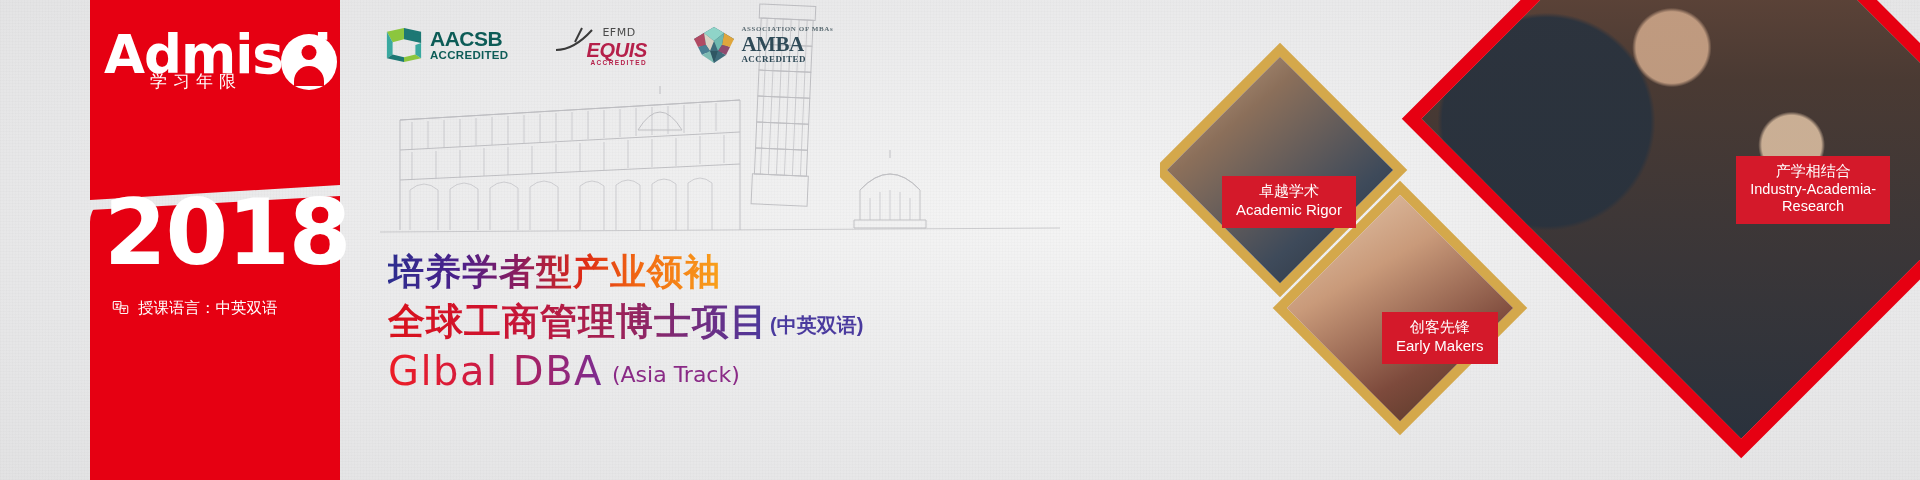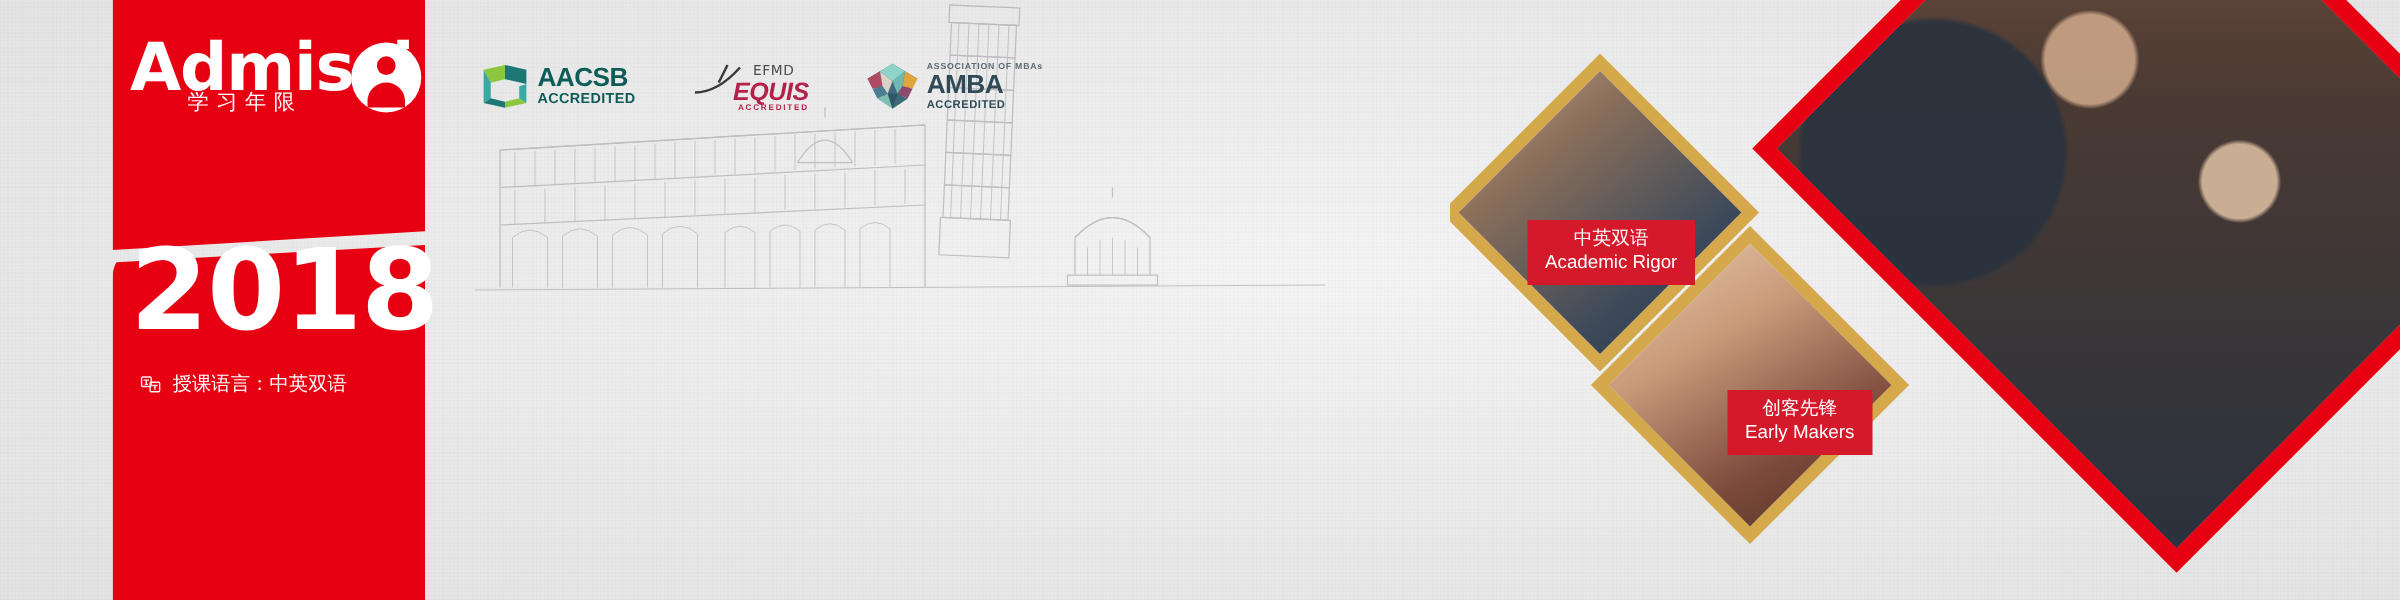--- a/index.html
+++ b/index.html
@@ -82,35 +82,35 @@
     margin-bottom:17px; white-space:nowrap;
   }
   .info-row .ico { width:17px; height:17px; flex:0 0 17px; opacity:.95; }
   .info-row .ico svg { display:block; }
 
   
   .accred {
     position:absolute; left:385px; top:24px;
     display:flex; align-items:center; gap:44px;
   }
-  .logo { display:flex; align-items:center; gap:7px;margin-top:24px; }
+  .logo { display:flex; align-items:center; gap:7px; }
   .aacsb-mark { width:38px; height:38px; position:relative; }
   .aacsb-text { line-height:1; }
   .aacsb-text .t1 { font-size:21px; font-weight:800; color:#0d5c57; letter-spacing:-.5px; }
   .aacsb-text .t2 { font-size:11.5px; font-weight:700; color:#0d5c57; letter-spacing:.3px; margin-top:1px;}
   .equis { position:relative; width:96px; height:42px; }
   .equis .swoosh { position:absolute; left:0; top:2px; }
   .equis .efmd { position:absolute; left:50px; top:2px; font-size:11px; font-weight:400;
                  color:#4a4a4a; letter-spacing:.5px; font-family:"DejaVu Sans",sans-serif;}
   .equis .eq { position:absolute; left:34px; top:15px; font-size:20px; font-weight:800;
                font-style:italic; color:#b5204a; letter-spacing:-.3px;text-align:center; }
   .equis .ac { position:absolute; left:38px; top:35px; font-size:6.5px; font-weight:700;
                color:#b5204a; letter-spacing:1.4px; }
   .amba { position:relative; display:flex; align-items:center; gap:5px; }
-  .amba-text { line-height:1.05; }
+  .amba-text { line-height:1.05;font-family:Liberation Serif, serif; }
   .amba-text .a1 { font-size:7px; font-weight:700; color:#5b6b72; letter-spacing:.6px; }
   .amba-text .a2 { font-size:21px; font-weight:800; color:#2f4a57; letter-spacing:-.5px; }
   .amba-text .a3 { font-size:9px; font-weight:700; color:#2f4a57; letter-spacing:.4px; }
 
   
   .skyline { position:absolute; left:380px; top:0px; width:680px; height:260px;
              opacity:.55; pointer-events:none; }
 
   
   .headline { position:absolute; left:388px; top:252px; width:660px; }
@@ -360,39 +360,55 @@
         <path d="M34 30 L26 26 L22 38 Z" fill="#3e6b7a"></path>
       </svg>
       <div class="amba-text">
         <div class="a1">ASSOCIATION OF MBAs</div>
         <div class="a2">AMBA</div>
         <div class="a3">ACCREDITED</div>
       </div>
     </div>
   </div>
 
+  <div class="headline">
+    <div class="h-line1">培养学者型产业领袖</div>
+    <div class="h-line2-wrap">
+      <span class="h-line2">全球工商管理博士项目</span>
+      <span class="h-line2-sub">(中英双语)</span>
+    </div>
+    <div class="h-line3-wrap">
+      <span class="h-line3">Glbal DBA</span>
+      <span class="h-line3-sub">(Asia Track)</span>
+    </div>
+  </div>
 
   <div class="collage">
 
     <div class="photo-block ph-big">
       <div class="inner"></div>
     </div>
 
     <div class="diamond d1">
       <div class="img"></div>
     </div>
 
     <div class="diamond d2">
       <div class="img"></div>
     </div>
 
     <div class="label-red lbl1">
-      <div class="cn">中英双语</div>
+      <div class="cn">卓越学术</div>
       <div class="en">Academic Rigor</div>
     </div>
 
     <div class="label-red lbl2">
       <div class="cn">创客先锋</div>
       <div class="en">Early Makers</div>
     </div>
 
+    <div class="label-red lbl3">
+      <div class="cn">产学相结合</div>
+      <div class="en">Industry-Academia-</div>
+      <div class="en">Research</div>
+    </div>
   </div>
 </div>
 
 </body></html>

